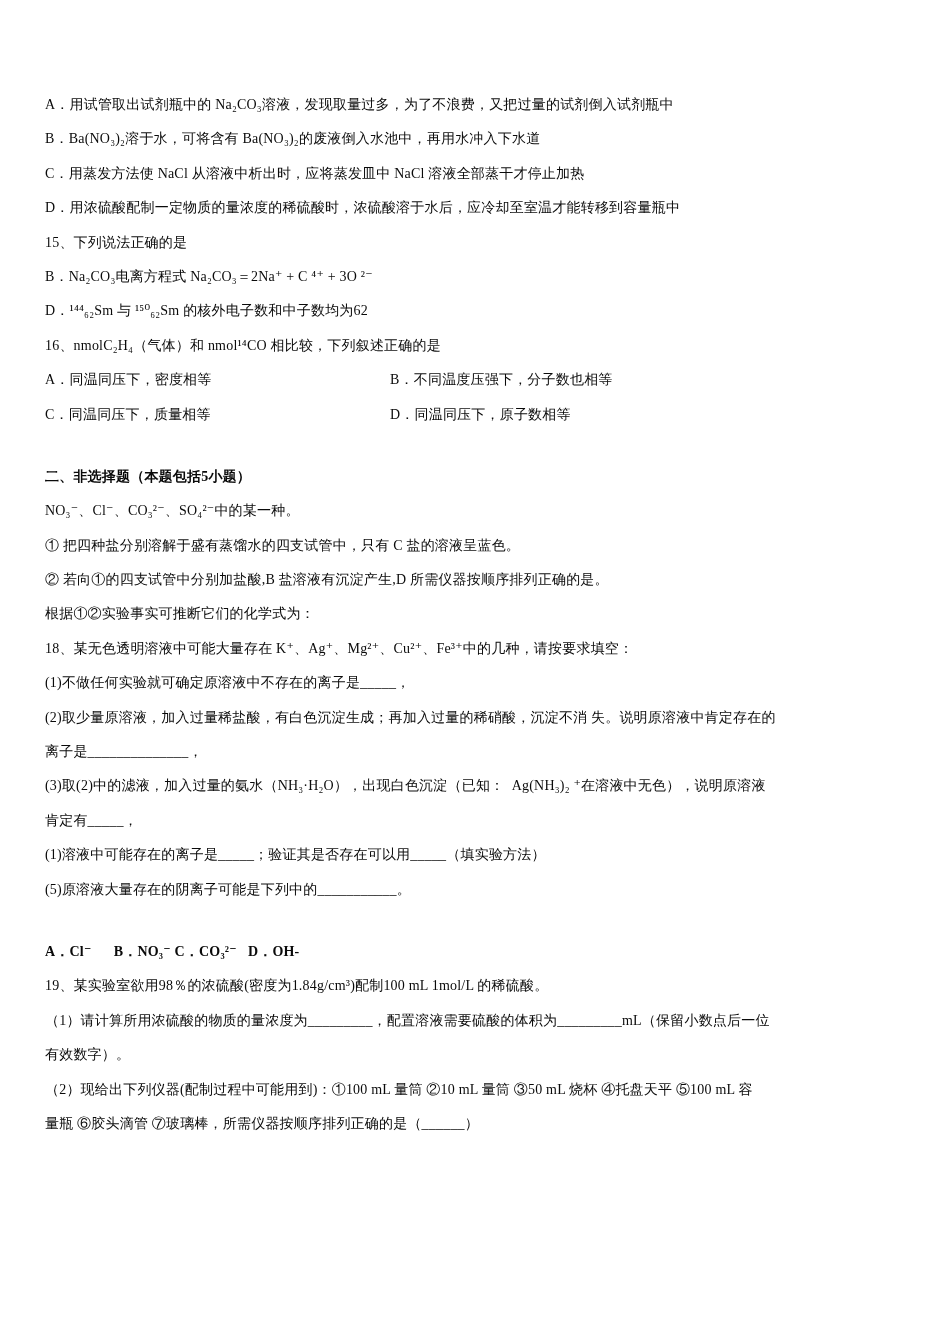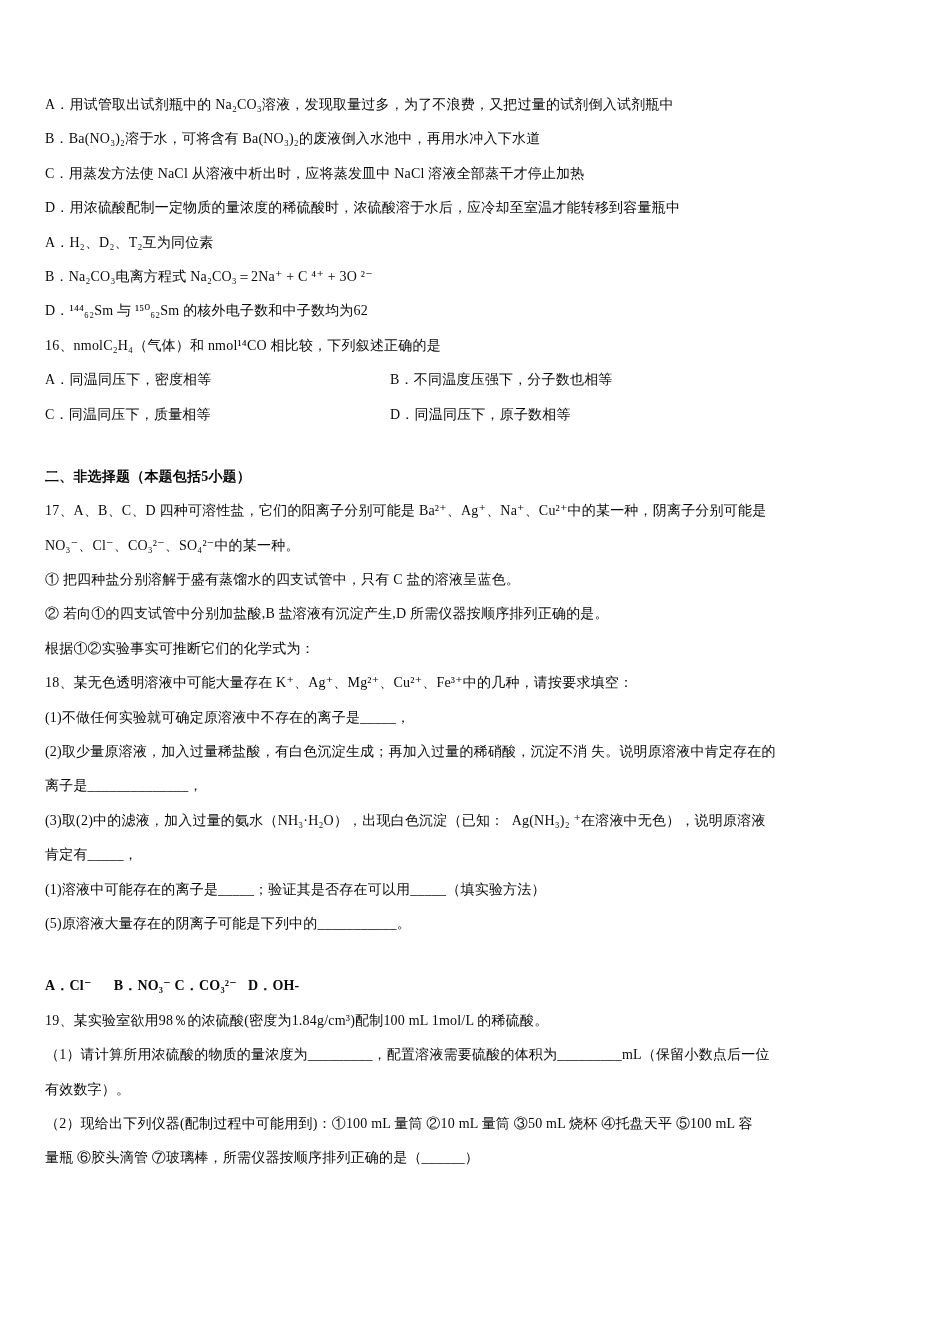--- a/index.html
+++ b/index.html
@@ -44,37 +44,36 @@
 </head>
 <body>
 
 <div class="doc">
 
   <div class="line">A．用试管取出试剂瓶中的 Na₂CO₃溶液，发现取量过多，为了不浪费，又把过量的试剂倒入试剂瓶中</div>
   <div class="line">B．Ba(NO₃)₂溶于水，可将含有 Ba(NO₃)₂的废液倒入水池中，再用水冲入下水道</div>
   <div class="line">C．用蒸发方法使 NaCl 从溶液中析出时，应将蒸发皿中 NaCl 溶液全部蒸干才停止加热</div>
   <div class="line">D．用浓硫酸配制一定物质的量浓度的稀硫酸时，浓硫酸溶于水后，应冷却至室温才能转移到容量瓶中</div>
 
-  <div class="line">A．H₂、D₂、T₂互为同位素</div>
+  <div class="line">15、下列说法正确的是</div>
   <div class="line">B．Na₂CO₃电离方程式 Na₂CO₃＝2Na⁺ + C ⁴⁺ + 3O ²⁻</div>
   <div class="line">D．¹⁴⁴₆₂Sm 与 ¹⁵⁰₆₂Sm 的核外电子数和中子数均为62</div>
 
   <div class="line">16、nmolC₂H₄（气体）和 nmol¹⁴CO 相比较，下列叙述正确的是</div>
   <div class="line two-col">
     <span class="col-left">A．同温同压下，密度相等</span>
     <span class="col-right">B．不同温度压强下，分子数也相等</span>
   </div>
   <div class="line two-col">
     <span class="col-left">C．同温同压下，质量相等</span>
     <span class="col-right">D．同温同压下，原子数相等</span>
   </div>
 
   <div class="line bold">二、非选择题（本题包括5小题）</div>
 
-  <div class="line">17、A、B、C、D 四种可溶性盐，它们的阳离子分别可能是 Ba²⁺、Ag⁺、Na⁺、Cu²⁺中的某一种，阴离子分别可能是</div>
   <div class="line">NO₃⁻、Cl⁻、CO₃²⁻、SO₄²⁻中的某一种。</div>
   <div class="line">① 把四种盐分别溶解于盛有蒸馏水的四支试管中，只有 C 盐的溶液呈蓝色。</div>
   <div class="line">② 若向①的四支试管中分别加盐酸,B 盐溶液有沉淀产生,D 所需仪器按顺序排列正确的是。</div>
   <div class="line">根据①②实验事实可推断它们的化学式为：</div>
 
   <div class="line">18、某无色透明溶液中可能大量存在 K⁺、Ag⁺、Mg²⁺、Cu²⁺、Fe³⁺中的几种，请按要求填空：</div>
   <div class="line">(1)不做任何实验就可确定原溶液中不存在的离子是_____，</div>
   <div class="line">(2)取少量原溶液，加入过量稀盐酸，有白色沉淀生成；再加入过量的稀硝酸，沉淀不消 失。说明原溶液中肯定存在的</div>
   <div class="line">离子是______________，</div>
   <div class="line">(3)取(2)中的滤液，加入过量的氨水（NH₃·H₂O），出现白色沉淀（已知：  Ag(NH₃)₂ ⁺在溶液中无色），说明原溶液</div>

